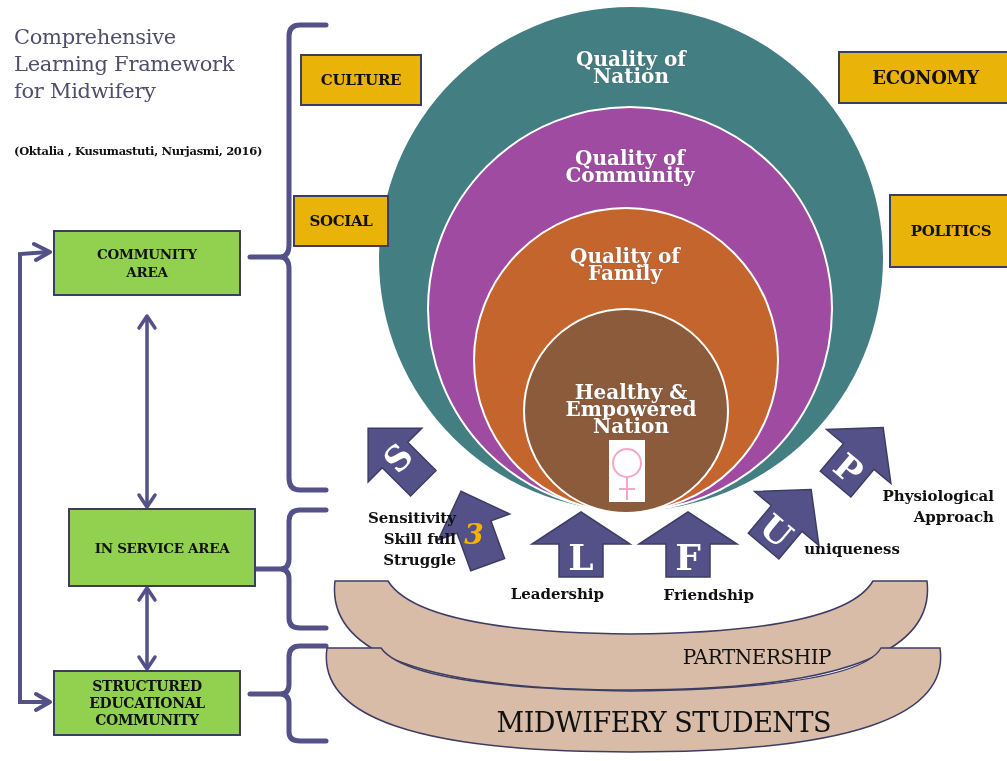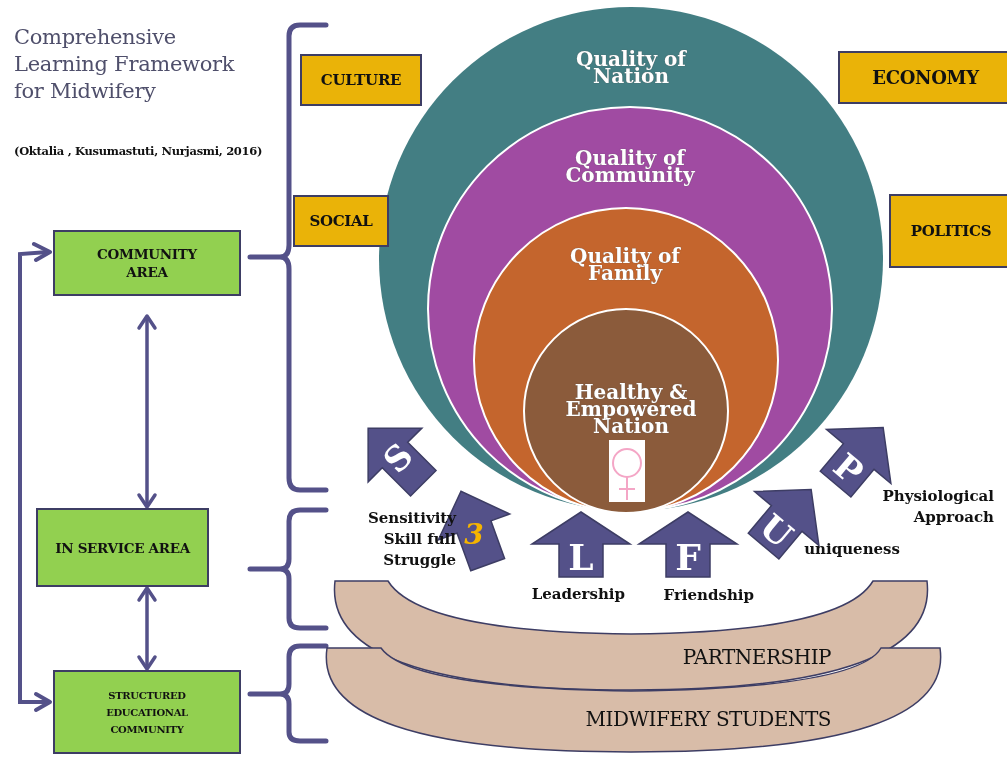--- a/index.html
+++ b/index.html
@@ -92,24 +92,24 @@
 
   <path d="M327,648 L381,648 Q410,688 631,691 Q858,688 881,648 L940,648 Q955,752 631,752 Q312,752 327,648 Z" fill="#d8bca8" stroke="#3d3d64" stroke-width="1.5"></path>
 </svg>
 
 <div class="gbox" style="left:53px;top:230px;width:188px;height:66px;">
   <div>
     <div>COMMUNITY</div>
     <div>AREA</div>
   </div>
 </div>
-<div class="gbox" style="left:36px;top:508px;width:173px;height:79px;text-align:right;">
+<div class="gbox" style="left:68px;top:508px;width:188px;height:79px;text-align:right;">
   <div>IN SERVICE AREA</div>
 </div>
-<div class="gbox" style="left:53px;top:670px;width:188px;height:84px;font-size:10px;line-height:17px;">
+<div class="gbox" style="left:53px;top:670px;width:188px;height:66px;font-size:14px;line-height:17px;">
   <div>
     <div>STRUCTURED</div>
     <div>EDUCATIONAL</div>
     <div>COMMUNITY</div>
   </div>
 </div>
 
 <div class="wbox" style="left:300px;top:54px;width:122px;height:52px;font-size:15px;">
   <span>CULTURE</span>
 </div>
@@ -139,22 +139,22 @@
   <div>Healthy &amp;</div>
   <div>Empowered</div>
   <div>Nation</div>
 </div>
 
 <div class="lbl" style="left:346px;top:508px;width:110px;">
   <div>Sensitivity</div>
   <div>Skill full</div>
   <div>Struggle</div>
 </div>
-<div class="lbl" style="left:515px;top:584px;width:110px;">Leadership</div>
+<div class="lbl" style="left:494px;top:584px;width:110px;">Leadership</div>
 <div class="lbl" style="left:644px;top:585px;width:110px;">Friendship</div>
 <div class="lbl" style="left:790px;top:539px;width:110px;">uniqueness</div>
 <div class="lbl" style="left:866px;top:486px;width:128px;">
   <div>Physiological</div>
   <div>Approach</div>
 </div>
 
 <div class="arctext" style="left:431px;top:645px;width:400px;font-size:20px;">PARTNERSHIP</div>
-<div class="arctext" style="left:431px;top:707px;width:400px;font-size:20px;">MIDWIFERY STUDENTS</div>
+<div class="arctext" style="left:431px;top:707px;width:400px;font-size:27px;">MIDWIFERY STUDENTS</div>
 
 </body></html>

